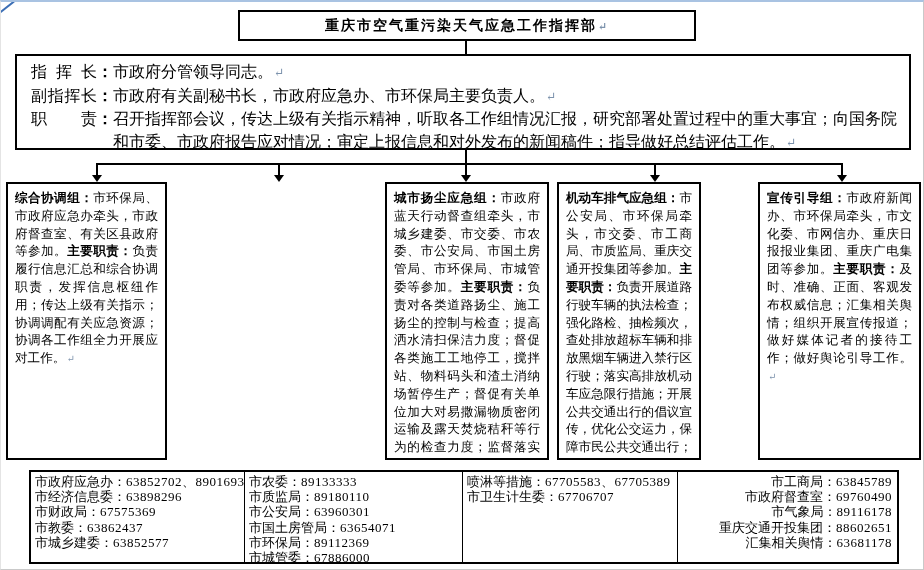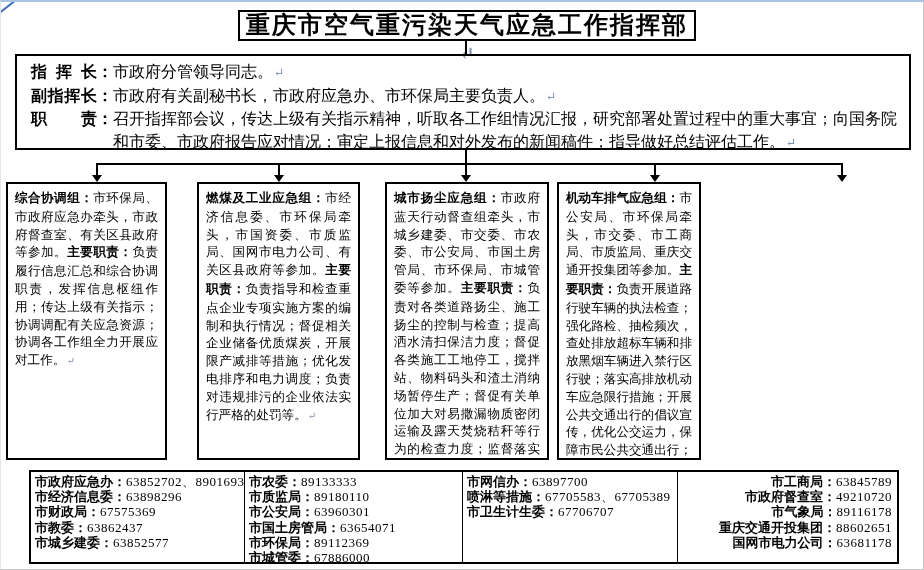--- a/index.html
+++ b/index.html
@@ -5,44 +5,44 @@
   html,body{margin:0;padding:0;background:#fff;}
   #page{position:relative;width:924px;height:570px;background:#fff;overflow:hidden;
         font-family:"Liberation Serif","DejaVu Serif",serif;color:#000;
         border-top:2px solid #a9c3e2;border-right:1px solid #c9c9c9;border-bottom:1px solid #c9c9c9;border-left:1px solid #e4e4e4;box-sizing:border-box;}
   .abs{position:absolute;box-sizing:border-box;}
   .line{position:absolute;background:#000;}
   .arrow{position:absolute;width:0;height:0;border-left:5px solid transparent;border-right:5px solid transparent;border-top:7px solid #000;}
   .corner-line{position:absolute;left:-3px;top:4px;width:18px;height:2px;background:#3b6eb5;transform:rotate(-38deg);}
 
   .title-box{left:237px;top:8px;width:458px;height:31px;border:2px solid #000;
-             font-size:24px;font-weight:bold;text-align:center;line-height:27px;letter-spacing:2px;}
+             font-size:14px;font-weight:bold;text-align:center;line-height:27px;letter-spacing:2px;}
 
   .leader-box{left:14px;top:52px;width:896px;height:96px;border:2px solid #000;
               padding:5px 12px 0 14px;font-size:16px;overflow:hidden;}
   .lead-row{display:flex;line-height:22.5px;}
-  .lead-label{flex:0 0 66px;text-align:justify;text-align-last:justify;font-weight:bold;}
+  .lead-label{flex:0 0 66px;text-align:justify;text-align-last:justify;font-weight:normal;}
   .lead-colon{flex:0 0 auto;font-weight:bold;}
   .lead-text{flex:1;text-align:justify;}
 
   .group-box{top:180px;height:278px;border:2px solid #000;padding:6px 7px;overflow:hidden;
              font-size:12.6px;line-height:17.8px;text-align:justify;}
-  .group-box b{letter-spacing:0;font-family:Liberation Mono, monospace;}
+  .group-box b{letter-spacing:0;}
   .gb1{left:5px;width:161px;}
   .gb2{left:196px;width:163px;}
   .gb3{left:384px;width:164px;}
   .gb4{left:556px;width:144px;}
   .gb5{left:757px;width:163px;}
 
   .contact-table{left:28px;top:468px;width:870px;height:94px;border:2px solid #000;display:flex;}
   .contact-col{box-sizing:border-box;padding:2px 5px 0 4px;border-right:1.5px solid #000;overflow:hidden;}
   .contact-col:last-child{border-right:none;}
   .cc1{width:215px;}.cc2{width:219px;}.cc3{width:216px;}.cc4{width:220px;text-align:right;}
   .c-row{line-height:15.2px;font-size:13px;white-space:nowrap;}
-  .c-name{font-weight:bold;}
+  .c-name{font-weight:normal;}
   .c-phone{letter-spacing:0.5px;}
 
   .pmark{color:#7d93ad;font-size:0.78em;margin-left:1px;}
 </style>
 </head>
 <body>
 
 <div id="page">
 
   <div class="corner-line"></div>
@@ -85,28 +85,28 @@
       <div class="lead-colon">：</div>
       <div class="lead-text">
         <span>召开指挥部会议，传达上级有关指示精神，听取各工作组情况汇报，研究部署处置过程中的重大事宜；向国务院和市委、市政府报告应对情况；审定上报信息和对外发布的新闻稿件；指导做好总结评估工作。</span><span class="pmark">↵</span>
       </div>
     </div>
   </div>
 
   <div class="abs group-box gb1">
     <b>综合协调组：</b><span>市环保局、市政府应急办牵头，市政府督查室、有关区县政府等参加。</span><b>主要职责：</b><span>负责履行信息汇总和综合协调职责，发挥信息枢纽作用；传达上级有关指示；协调调配有关应急资源；协调各工作组全力开展应对工作。</span><span class="pmark">↵</span>
   </div>
-  <div class="abs group-box gb2">
-    <b>燃煤及工业应急组：</b><span>市经济信息委、市环保局牵头，市国资委、市质监局、国网市电力公司、有关区县政府等参加。</span><b>主要职责：</b><span>负责指导和检查重点企业专项实施方案的编制和执行情况；督促相关企业储备优质煤炭，开展限产减排等措施；优化发电排序和电力调度；负责对违规排污的企业依法实行严格的处罚等。</span><span class="pmark">↵</span>
-  </div>
   <div class="abs group-box gb3">
     <b>城市扬尘应急组：</b><span>市政府蓝天行动督查组牵头，市城乡建委、市交委、市农委、市公安局、市国土房管局、市环保局、市城管委等参加。</span><b>主要职责：</b><span>负责对各类道路扬尘、施工扬尘的控制与检查；提高洒水清扫保洁力度；督促各类施工工地停工，搅拌站、物料码头和渣土消纳场暂停生产；督促有关单位加大对易撒漏物质密闭运输及露天焚烧秸秆等行为的检查力度；监督落实响应区域内堆场覆盖、喷淋等措施。</span>
   </div>
   <div class="abs group-box gb4">
     <b>机动车排气应急组：</b><span>市公安局、市环保局牵头，市交委、市工商局、市质监局、重庆交通开投集团等参加。</span><b>主要职责：</b><span>负责开展道路行驶车辆的执法检查；强化路检、抽检频次，查处排放超标车辆和排放黑烟车辆进入禁行区行驶；落实高排放机动车应急限行措施；开展公共交通出行的倡议宣传，优化公交运力，保障市民公共交通出行；负责强化交通指挥、保障道路畅通。</span><span class="pmark">↵</span>
+  </div>
+  <div class="abs group-box gb5">
+    <b>宣传引导组：</b><span>市政府新闻办、市环保局牵头，市文化委、市网信办、重庆日报报业集团、重庆广电集团等参加。</span><b>主要职责：</b><span>及时、准确、正面、客观发布权威信息；汇集相关舆情；组织开展宣传报道；做好媒体记者的接待工作；做好舆论引导工作。</span><span class="pmark">↵</span>
   </div>
 
   <div class="abs contact-table">
     <div class="contact-col cc1">
 
     <div class="c-row"><span class="c-name">市政府应急办：</span><span class="c-phone">63852702、89016933</span></div>
         <div class="c-row"><span class="c-name">市经济信息委：</span><span class="c-phone">63898296</span></div>
         <div class="c-row"><span class="c-name">市财政局：</span><span class="c-phone">67575369</span></div>
         <div class="c-row"><span class="c-name">市教委：</span><span class="c-phone">63862437</span></div>
         <div class="c-row"><span class="c-name">市城乡建委：</span><span class="c-phone">63852577</span></div>
@@ -115,27 +115,26 @@
 
     <div class="c-row"><span class="c-name">市农委：</span><span class="c-phone">89133333</span></div>
         <div class="c-row"><span class="c-name">市质监局：</span><span class="c-phone">89180110</span></div>
         <div class="c-row"><span class="c-name">市公安局：</span><span class="c-phone">63960301</span></div>
         <div class="c-row"><span class="c-name">市国土房管局：</span><span class="c-phone">63654071</span></div>
         <div class="c-row"><span class="c-name">市环保局：</span><span class="c-phone">89112369</span></div>
         <div class="c-row"><span class="c-name">市城管委：</span><span class="c-phone">67886000</span></div>
       </div>
     <div class="contact-col cc3">
 
-        <div class="c-row"><span class="c-name">市网信办：</span><span class="c-phone">63897700</span></div>
         <div class="c-row"><span class="c-name">喷淋等措施：</span><span class="c-phone">67705583、67705389</span></div>
         <div class="c-row"><span class="c-name">市卫生计生委：</span><span class="c-phone">67706707</span></div>
       </div>
     <div class="contact-col cc4">
 
     <div class="c-row"><span class="c-name">市工商局：</span><span class="c-phone">63845789</span></div>
-        <div class="c-row"><span class="c-name">市政府督查室：</span><span class="c-phone">49210720</span></div>
+        <div class="c-row"><span class="c-name">市政府督查室：</span><span class="c-phone">69760490</span></div>
         <div class="c-row"><span class="c-name">市气象局：</span><span class="c-phone">89116178</span></div>
         <div class="c-row"><span class="c-name">重庆交通开投集团：</span><span class="c-phone">88602651</span></div>
-        <div class="c-row"><span class="c-name">国网市电力公司：</span><span class="c-phone">63681178</span></div>
+        <div class="c-row"><span class="c-name">汇集相关舆情：</span><span class="c-phone">63681178</span></div>
       </div>
   </div>
 
 </div>
 
 </body></html>

